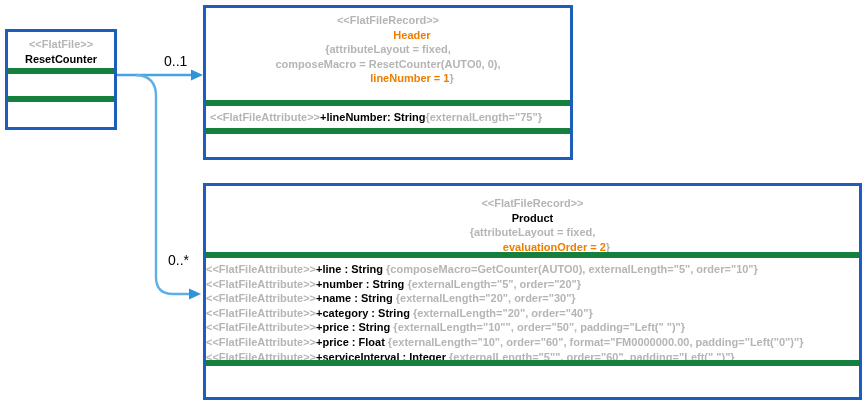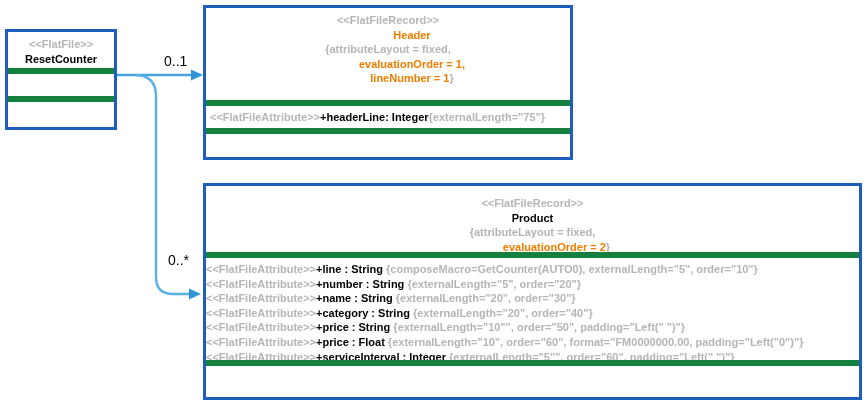--- a/index.html
+++ b/index.html
@@ -44,27 +44,27 @@
     </div>
     <div class="compartment" style="height:28px;"></div>
     <div class="compartment" style="height:31px;"></div>
   </div>
 
   <div class="box" style="left:203px;top:5px;width:370px;height:155px;">
     <div class="compartment center" style="height:92px;padding-top:5px;">
       <div class="title-line gray">&lt;&lt;FlatFileRecord&gt;&gt;</div>
       <div class="title-line orange">Header</div>
       <div class="title-line gray">{attributeLayout = fixed,</div>
-      <div class="title-line orange">evaluationOrder = 1,</div>
+      <div class="title-line gray">composeMacro = ResetCounter(AUTO0, 0),</div>
       <div class="title-line"><span class="orange">lineNumber = 1</span><span class="gray">}</span></div>
     </div>
     <div class="compartment" style="height:28px;">
       <div class="single-attr">
           <span class="gray">&lt;&lt;FlatFileAttribute&gt;&gt;</span>
-          <span class="black">+headerLine: Integer</span>
+          <span class="black">+lineNumber: String</span>
           <span class="gray"> {externalLength="75"}</span>
         </div>
     </div>
     <div class="compartment" style="height:26px;"></div>
   </div>
 
   <div class="box" style="left:203px;top:183px;width:659px;height:217px;">
     <div class="compartment center" style="height:66px;padding-top:10px;">
       <div class="title-line gray">&lt;&lt;FlatFileRecord&gt;&gt;</div>
       <div class="title-line black">Product</div>

